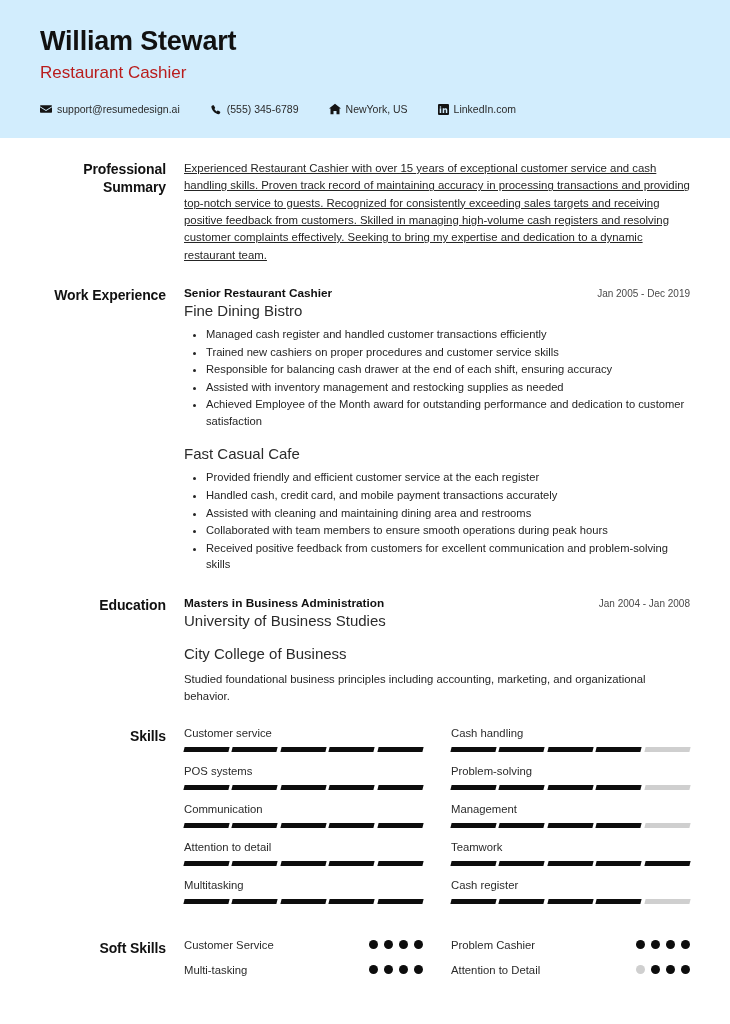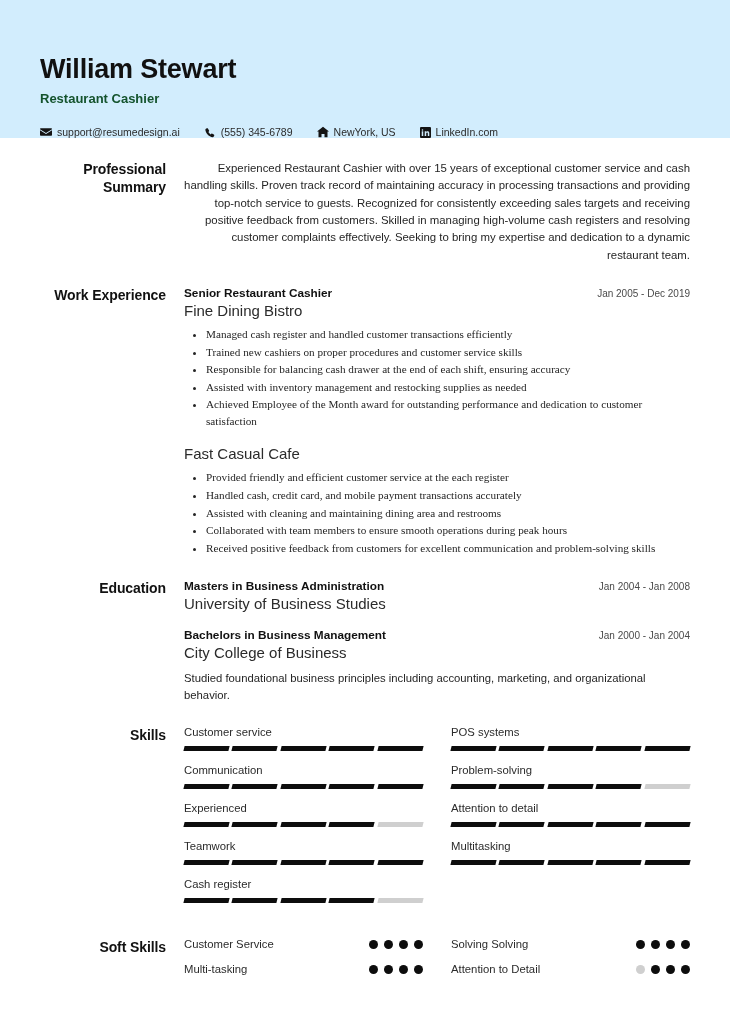--- a/index.html
+++ b/index.html
@@ -28,34 +28,33 @@
     height: 138px;
   }
 
   .name {
     font-size: 27px;
     font-weight: bold;
     letter-spacing: -0.2px;
     color: #111111;
     line-height: 1.15;
     margin-bottom: 6px;
-    margin-top: 28px;
   }
 
   .job-title {
-    font-size: 13px;
-    font-weight: bold;
-    color: #14532d;
+    font-size: 17px;
+    font-weight: normal;
+    color: #b91c1c;
     margin-bottom: 20px;
   }
 
   .contact-row {
     display: flex;
     align-items: center;
-    gap: 24px;
+    gap: 30px;
     font-size: 10.5px;
     color: #2b2b2b;
   }
 
   .contact-item {
     display: flex;
     align-items: center;
     gap: 5px;
     white-space: nowrap;
   }
@@ -87,21 +86,22 @@
   .section-content {
     flex: 1 1 auto;
     min-width: 0;
   }
 
   
   .summary-text {
     font-size: 11.4px;
     line-height: 1.52;
     color: #252525;
-    text-align: right;
+    text-align: left;
+    text-decoration: underline;
   }
 
   
   .entry { margin-bottom: 16px; }
   .entry:last-child { margin-bottom: 0; }
 
   .entry-head {
     display: flex;
     align-items: baseline;
     justify-content: space-between;
@@ -124,21 +124,20 @@
   .entry-org {
     font-size: 15px;
     color: #2b2b2b;
     margin-top: 2px;
   }
 
   .entry-bullets {
     margin: 7px 0 0 0;
     padding-left: 22px;
     list-style: disc;
-    font-family: Liberation Serif, serif;
   }
 
   .entry-bullets li {
     font-size: 11.2px;
     line-height: 1.48;
     color: #252525;
     margin-bottom: 1px;
   }
 
   .entry-desc {
@@ -313,24 +312,20 @@
 
         <div class="entry">
           <div class="entry-head">
             <div class="entry-title">Masters in Business Administration</div>
             <div class="entry-date">Jan 2004 - Jan 2008</div>
           </div>
           <div class="entry-org">University of Business Studies</div>
         </div>
 
         <div class="entry">
-          <div class="entry-head">
-            <div class="entry-title">Bachelors in Business Management</div>
-            <div class="entry-date">Jan 2000 - Jan 2004</div>
-          </div>
           <div class="entry-org">City College of Business</div>
           <div class="entry-desc">Studied foundational business principles including accounting, marketing, and organizational behavior.</div>
         </div>
 
       </div>
     </div>
 
     <div class="section">
       <div class="section-label">Skills</div>
       <div class="section-content">
@@ -339,51 +334,61 @@
               <div class="skill-name">Customer service</div>
               <div class="skill-bar">
                 <div class="seg on"></div>
                 <div class="seg on"></div>
                 <div class="seg on"></div>
                 <div class="seg on"></div>
                 <div class="seg on"></div>
               </div>
             </div>
             <div class="skill">
+              <div class="skill-name">Cash handling</div>
+              <div class="skill-bar">
+                <div class="seg on"></div>
+                <div class="seg on"></div>
+                <div class="seg on"></div>
+                <div class="seg on"></div>
+                <div class="seg"></div>
+              </div>
+            </div>
+            <div class="skill">
               <div class="skill-name">POS systems</div>
               <div class="skill-bar">
                 <div class="seg on"></div>
                 <div class="seg on"></div>
                 <div class="seg on"></div>
                 <div class="seg on"></div>
                 <div class="seg on"></div>
               </div>
             </div>
             <div class="skill">
+              <div class="skill-name">Problem-solving</div>
+              <div class="skill-bar">
+                <div class="seg on"></div>
+                <div class="seg on"></div>
+                <div class="seg on"></div>
+                <div class="seg on"></div>
+                <div class="seg"></div>
+              </div>
+            </div>
+            <div class="skill">
               <div class="skill-name">Communication</div>
               <div class="skill-bar">
                 <div class="seg on"></div>
                 <div class="seg on"></div>
                 <div class="seg on"></div>
                 <div class="seg on"></div>
                 <div class="seg on"></div>
               </div>
             </div>
             <div class="skill">
-              <div class="skill-name">Problem-solving</div>
-              <div class="skill-bar">
-                <div class="seg on"></div>
-                <div class="seg on"></div>
-                <div class="seg on"></div>
-                <div class="seg on"></div>
-                <div class="seg"></div>
-              </div>
-            </div>
-            <div class="skill">
-              <div class="skill-name">Experienced</div>
+              <div class="skill-name">Management</div>
               <div class="skill-bar">
                 <div class="seg on"></div>
                 <div class="seg on"></div>
                 <div class="seg on"></div>
                 <div class="seg on"></div>
                 <div class="seg"></div>
               </div>
             </div>
             <div class="skill">
               <div class="skill-name">Attention to detail</div>
@@ -436,21 +441,21 @@
             <div class="soft">
               <div class="soft-name">Customer Service</div>
               <div class="soft-dots">
                 <span class="dot on"></span>
                 <span class="dot on"></span>
                 <span class="dot on"></span>
                 <span class="dot on"></span>
               </div>
             </div>
             <div class="soft">
-              <div class="soft-name">Solving Solving</div>
+              <div class="soft-name">Problem Cashier</div>
               <div class="soft-dots">
                 <span class="dot on"></span>
                 <span class="dot on"></span>
                 <span class="dot on"></span>
                 <span class="dot on"></span>
               </div>
             </div>
             <div class="soft">
               <div class="soft-name">Multi-tasking</div>
               <div class="soft-dots">

